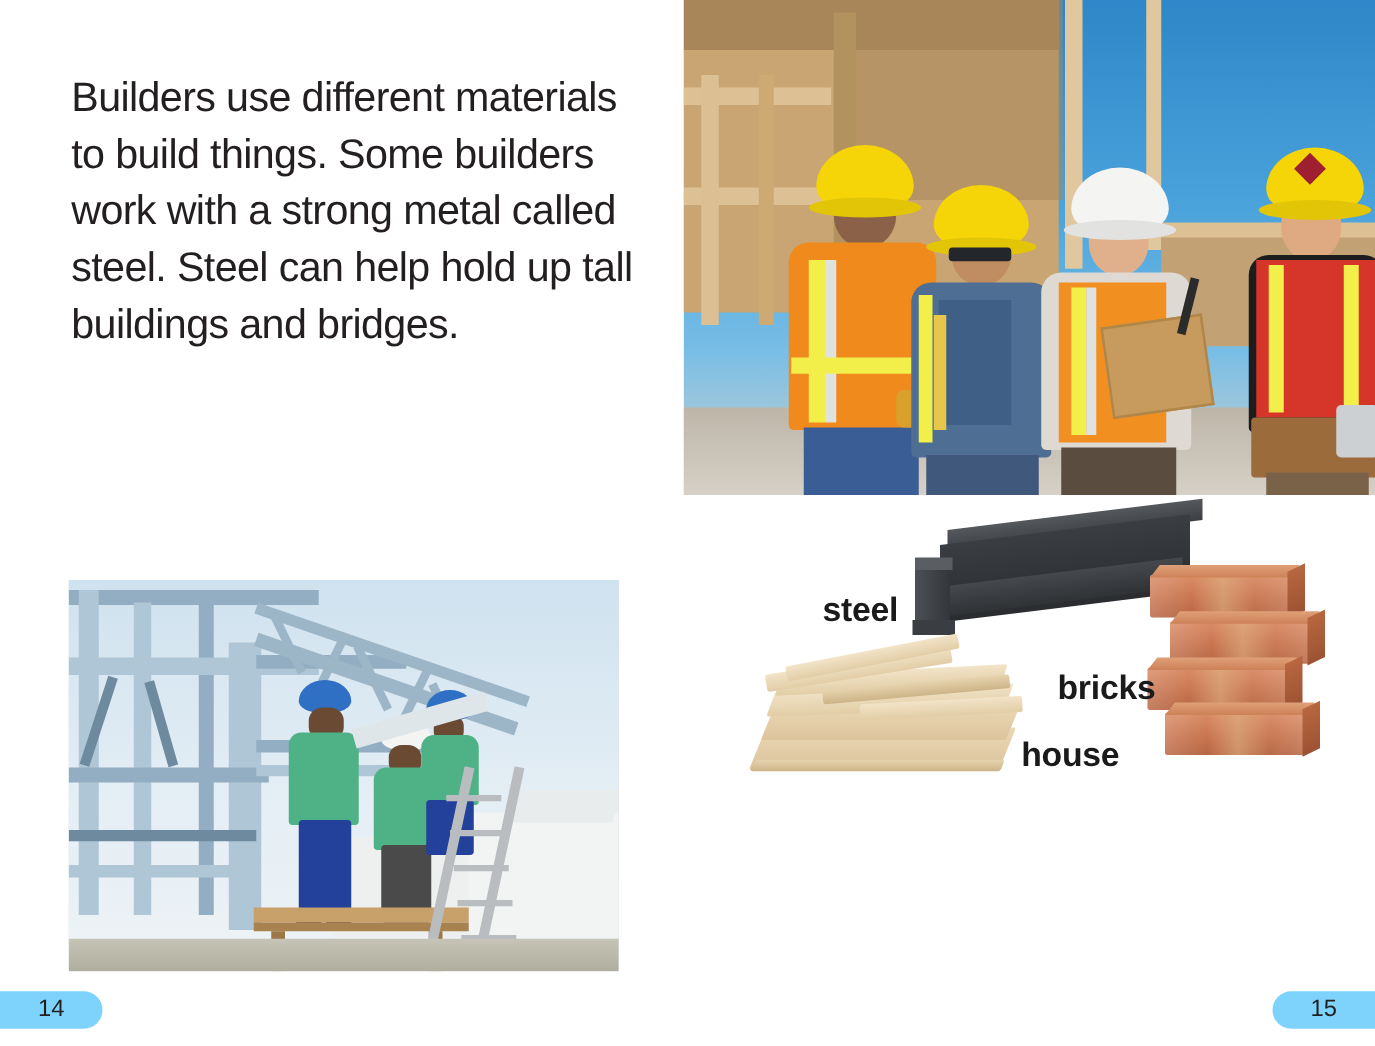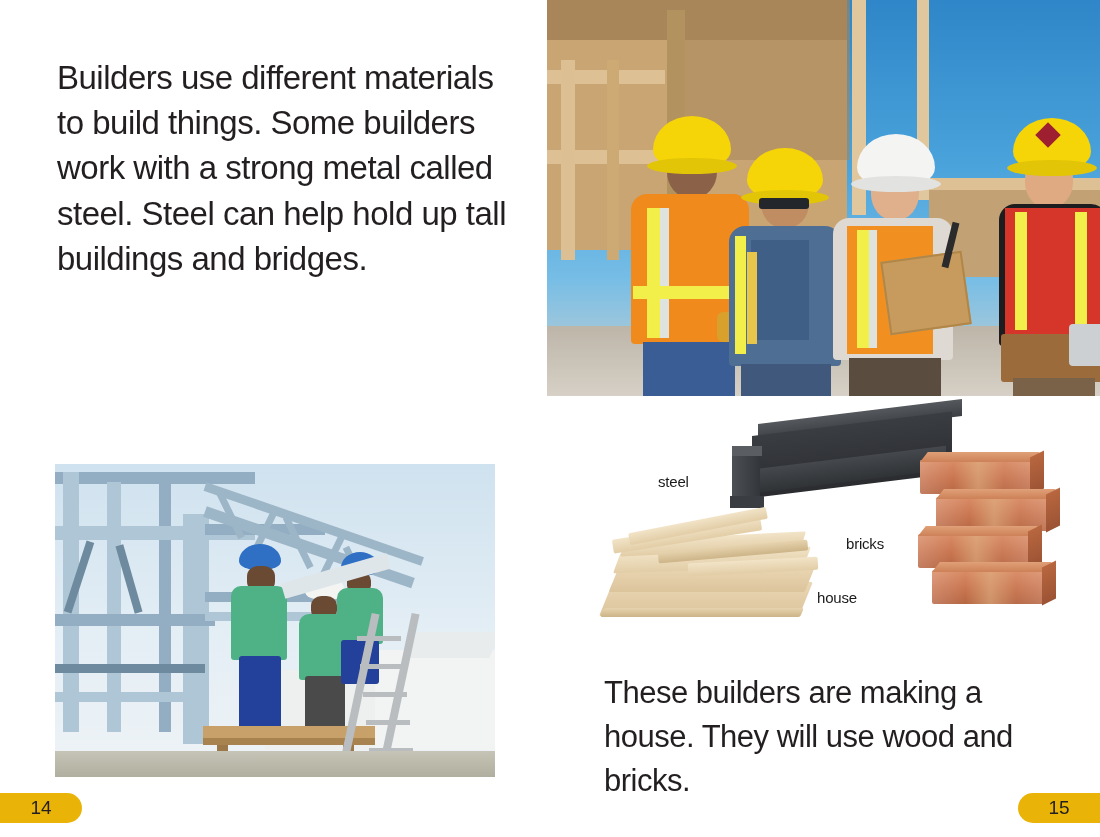--- a/index.html
+++ b/index.html
@@ -57,21 +57,21 @@
   .sf-roof-white{position:absolute;background:#e9ecec;}
   .sf-worker-shirt{position:absolute;background:#4fb286;border-radius:10px 10px 3px 3px;}
   .sf-worker-pants{position:absolute;background:#23409a;border-radius:3px;}
   .sf-hat{position:absolute;background:#2f6fc4;border-radius:50% 50% 40% 40%/65% 65% 35% 35%;}
   .sf-hat.white{background:#f4f4f2;}
   .sf-plank{position:absolute;background:#c7a06a;}
   .sf-ladder{position:absolute;background:#b9bdc0;}
   .sf-ground{position:absolute;left:0;bottom:0;width:100%;height:26px;
     background:linear-gradient(180deg,#c6c4b6,#b0ae9e);}
   .mat-label{
-    position:absolute;font-size:15px;font-weight:normal;color:#1a1a1a;
+    position:absolute;font-size:27px;font-weight:bold;color:#1a1a1a;
     letter-spacing:-0.2px;
   }
   #label-steel{left:658px;top:473px;}
   #label-bricks{left:846px;top:506px;margin-top:29px;}
   #label-wood{left:817px;top:589px;}
 
   
   #steel-beam{position:absolute;left:732px;top:424px;width:230px;height:98px;}
   .ib-top{position:absolute;left:26px;top:0;width:204px;height:17px;
     background:linear-gradient(180deg,#55585c,#3c4044);
@@ -110,21 +110,21 @@
 
   
   .caption{
     position:absolute;left:604px;top:640px;width:470px;
     font-size:31px;color:#231f20;line-height:1.42;letter-spacing:-0.5px;
   }
 
   
   .page-badge{
     position:absolute;bottom:14px;height:30px;
-    background:#eab308;display:flex;align-items:center;justify-content:center;
+    background:#7dd3fc;display:flex;align-items:center;justify-content:center;
     font-size:19px;color:#231f20;font-weight:400;
   }
   #page-badge-left{left:0;width:82px;border-radius:0 15px 15px 0;}
   #page-badge-right{right:0;width:82px;border-radius:15px 0 0 15px;}
 </style>
 </head>
 <body>
 
 <div class="page">
 
@@ -319,18 +319,17 @@
         <div class="brick-top"></div>
         <div class="brick-side"></div>
       </div>
     </div>
 
     <div class="mat-label" id="label-steel">steel</div>
     <div class="mat-label" id="label-bricks">bricks</div>
     <div class="mat-label" id="label-wood">house</div>
   </div>
 
-  <p class="caption">These builders are making a house. They will use wood and bricks.</p>
 
   <div class="page-badge" id="page-badge-left">14</div>
   <div class="page-badge" id="page-badge-right">15</div>
 
 </div>
 
 </body></html>

